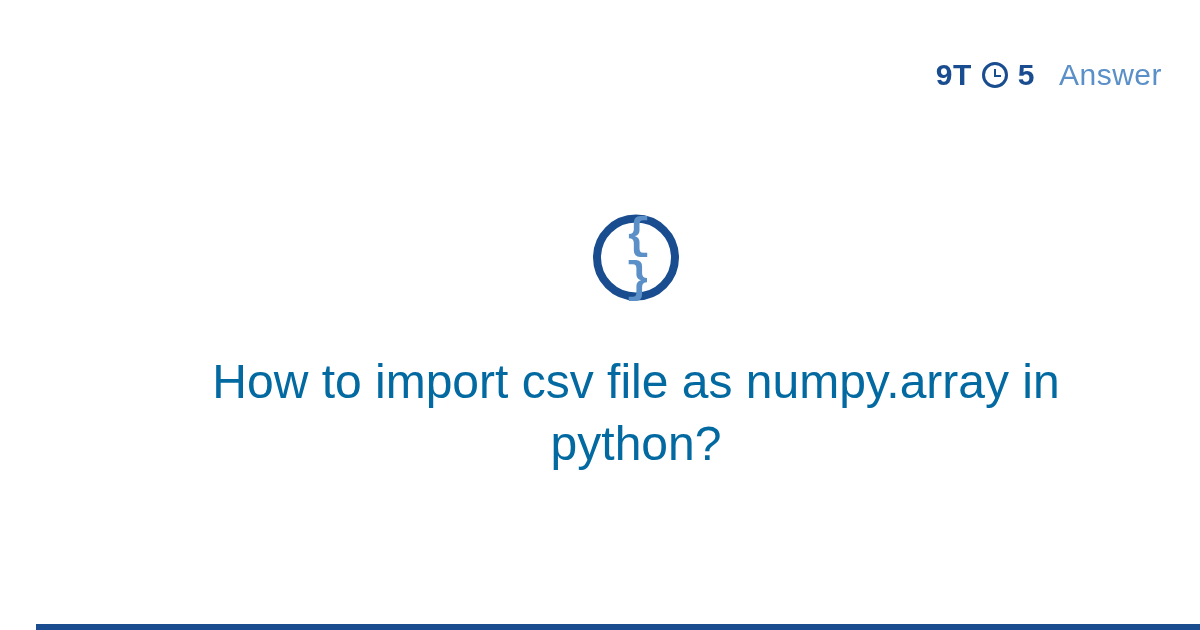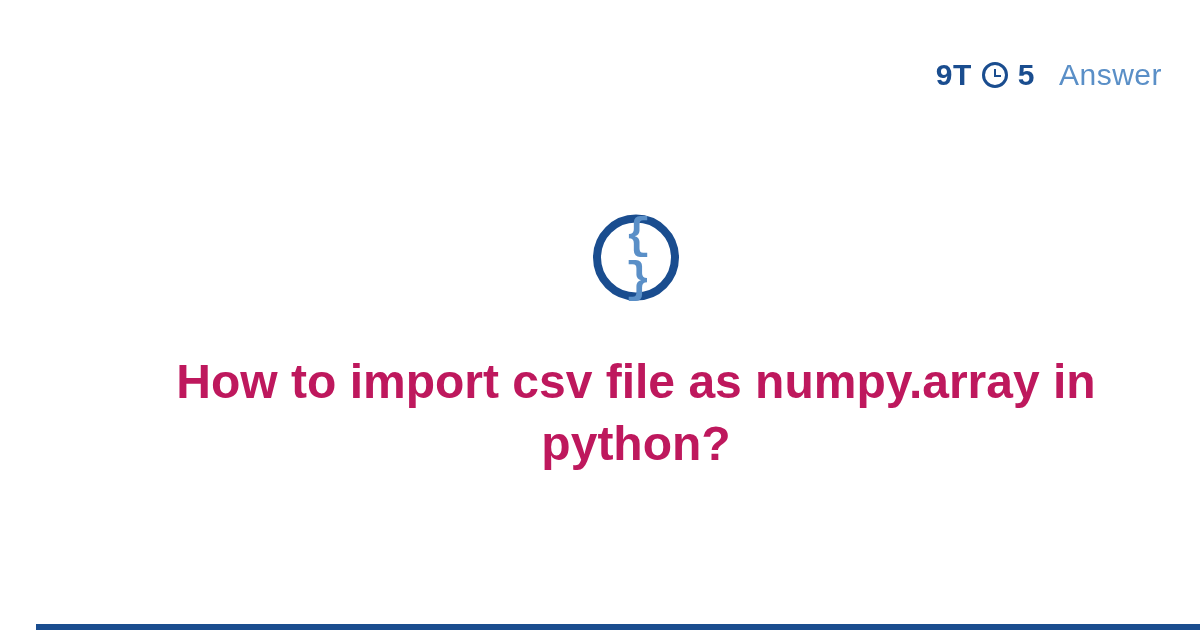--- a/index.html
+++ b/index.html
@@ -84,22 +84,22 @@
     .braces-icon .braces {
       color: #5a8fc7;
       font-size: 44px;
       font-weight: 700;
       font-family: "Courier New", monospace;
       letter-spacing: -4px;
       line-height: 1;
     }
     .question-title {
       font-size: 48px;
-      font-weight: 700;
-      color: #be185d;
+      font-weight: 400;
+      color: #0369a1;
       line-height: 1.3;
     }
     .bottom-bar {
       position: absolute;
       bottom: 0;
       left: 0;
       width: 100%;
       height: 18px;
       background: #1a4d8f;
     }

